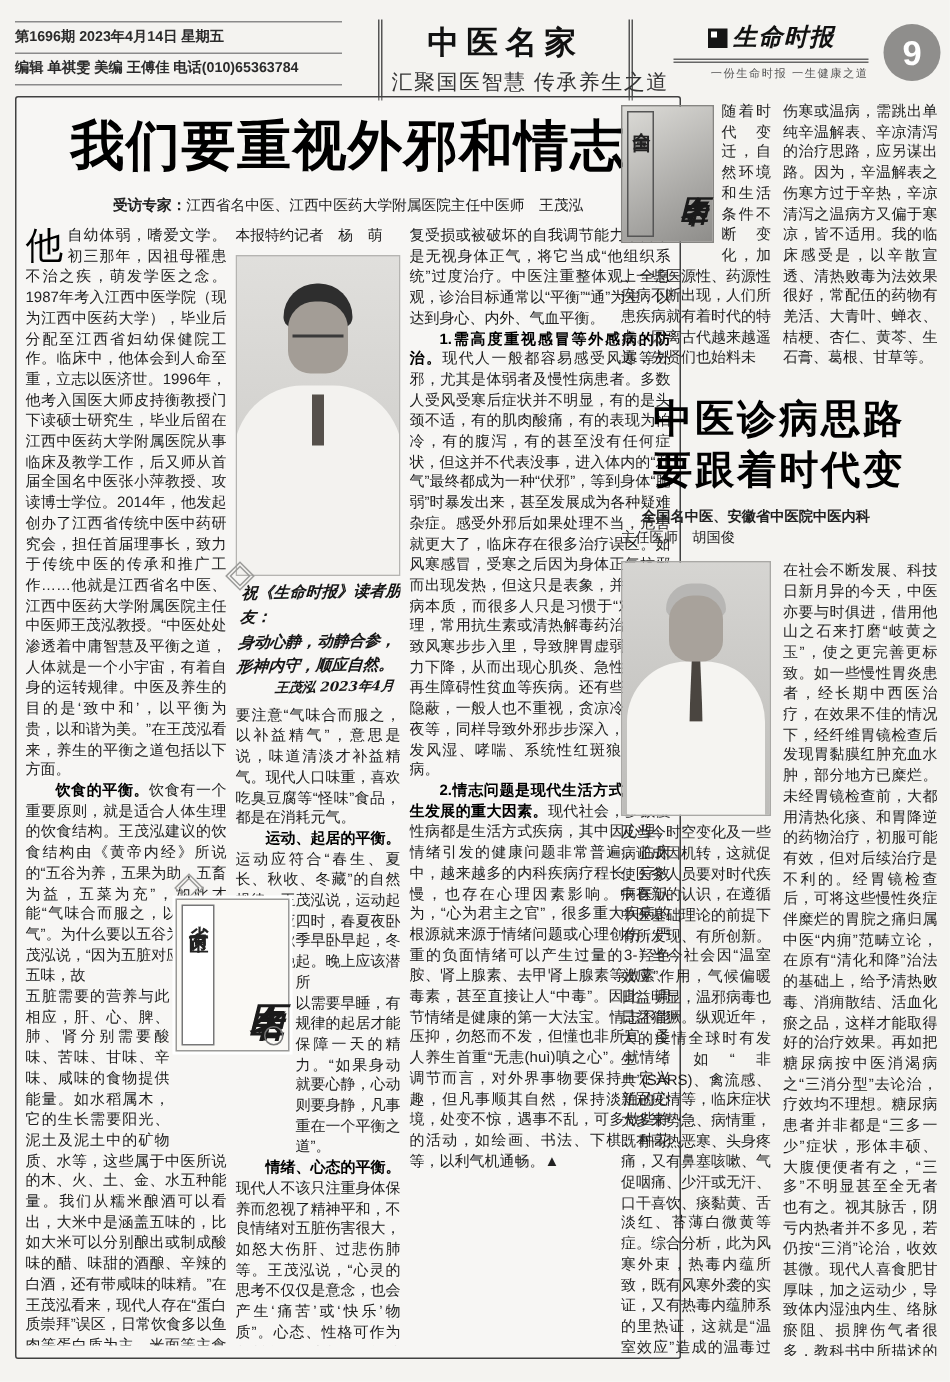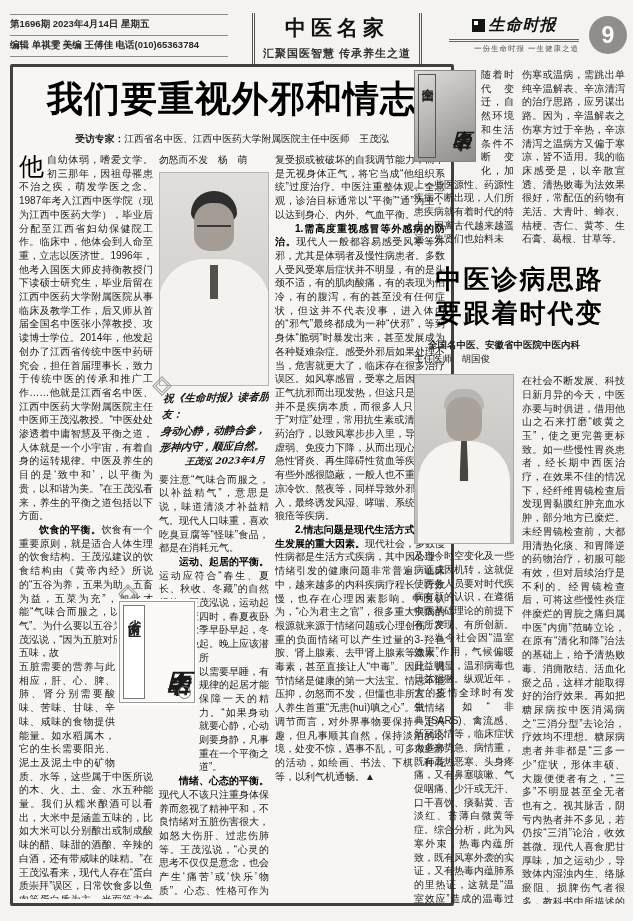--- a/index.html
+++ b/index.html
@@ -9,33 +9,33 @@
     font-family:"Liberation Sans",sans-serif;
   }
   
   .masthead{position:absolute;left:0;top:0;width:633px;height:60px;}
   .mh-left{position:absolute;left:10px;top:14px;width:218px;}
   .mh-left .row{font-size:9.5px;font-weight:bold;color:#2a2a2a;padding:3px 0 4px;border-bottom:1px solid #8a8a8a;white-space:nowrap;}
   .mh-left .row:first-child{border-top:1px solid #8a8a8a;}
   .mh-center{position:absolute;left:252px;top:13px;width:152px;text-align:center;
     border-left:3px double #555;border-right:3px double #555;padding:1px 6px 3px;}
   .section-title{font-size:21px;font-weight:bold;letter-spacing:5px;color:#111;}
-  .section-subtitle{font-size:11px;font-weight:bold;color:#333;margin-top:4px;letter-spacing:1px;white-space:nowrap;}
+  .section-subtitle{font-size:14px;font-weight:normal;color:#333;margin-top:4px;letter-spacing:1px;white-space:nowrap;}
   .mh-right{position:absolute;right:54px;top:15px;width:130px;text-align:right;}
   .brand-row{display:flex;align-items:center;justify-content:center;gap:4px;}
   .brand-mark{width:13px;height:13px;background:#151515;position:relative;flex:none;}
   .brand-mark::after{content:"";position:absolute;left:2px;top:2px;width:4px;height:4px;background:#fff;}
   .brand-name{font-size:16px;font-weight:900;font-style:italic;letter-spacing:1px;color:#111;font-family:"Liberation Serif",serif;}
   .brand-rule{border-top:3px double #666;margin:3px 0 2px;}
   .brand-tagline{font-size:7.5px;color:#555;letter-spacing:1px;white-space:nowrap;}
   .page-circle{position:absolute;right:6px;top:16px;width:38px;height:38px;border-radius:50%;
     background:#8f8e8c;color:#fff;font-size:23px;font-weight:bold;text-align:center;line-height:38px;}
   
   .red-box{position:absolute;left:10px;top:64px;width:444px;height:842px;box-sizing:border-box;
-    border:3px solid #404040;border-radius:2px;padding:6px 6px 8px;background:rgba(255,255,255,0.25);}
+    border:1px solid #404040;border-radius:2px;padding:6px 6px 8px;background:rgba(255,255,255,0.25);}
   .main-headline{text-align:center;font-size:36px;font-weight:900;letter-spacing:1px;color:#000;margin:2px 0 9px;white-space:nowrap;}
   .expert-line{text-align:center;font-size:9.8px;color:#222;margin-bottom:7px;white-space:nowrap;}
   .expert-label{font-weight:bold;}
   .columns{display:flex;gap:6px;height:746px;overflow:hidden;}
   .col{overflow:hidden;text-align:justify;font-size:10px;line-height:13.7px;color:#212121;}
   .col-1{width:134px;flex:none;}
   .col-2{width:110px;flex:none;display:flex;flex-direction:column;}
   .col-3{flex:1;}
   .para{margin:0;text-indent:2em;}
   .para.noindent{text-indent:0;}
@@ -122,21 +122,21 @@
   </div>
 
   <div class="columns">
     <div class="col col-1">
         <p class="para noindent"><span class="dropcap">他</span>自幼体弱，嗜爱文学。初三那年，因祖母罹患不治之疾，萌发学医之念。1987年考入江西中医学院（现为江西中医药大学），毕业后分配至江西省妇幼保健院工作。临床中，他体会到人命至重，立志以医济世。1996年，他考入国医大师皮持衡教授门下读硕士研究生，毕业后留在江西中医药大学附属医院从事临床及教学工作，后又师从首届全国名中医张小萍教授、攻读博士学位。2014年，他发起创办了江西省传统中医中药研究会，担任首届理事长，致力于传统中医的传承和推广工作……他就是江西省名中医、江西中医药大学附属医院主任中医师王茂泓教授。“中医处处渗透着中庸智慧及平衡之道，人体就是一个小宇宙，有着自身的运转规律。中医及养生的目的是‘致中和’，以平衡为贵，以和谐为美。”在王茂泓看来，养生的平衡之道包括以下方面。</p>
         <p class="para"><b class="lead">饮食的平衡。</b>饮食有一个重要原则，就是适合人体生理的饮食结构。王茂泓建议的饮食结构由《黄帝内经》所说的“五谷为养，五果为助，五畜为益，五菜为充”，如此才能“气味合而服之，以补益精气”。为什么要以五谷为养？王茂泓说，“因为五脏对应五行、五味，故</p>
         <p class="para noindent"><span class="spacer-right"></span>五脏需要的营养与此相应，肝、心、脾、肺、肾分别需要酸味、苦味、甘味、辛味、咸味的食物提供能量。如水稻属木，它的生长需要阳光、泥土及泥土中的矿物质、水等，这些属于中医所说的木、火、土、金、水五种能量。我们从糯米酿酒可以看出，大米中是涵盖五味的，比如大米可以分别酿出或制成酸味的醋、味甜的酒酿、辛辣的白酒，还有带咸味的味精。”在王茂泓看来，现代人存在“蛋白质崇拜”误区，日常饮食多以鱼肉等蛋白质为主，米面等主食反而很少。殊不知，以动物蛋白为主食，容易损害心脑血管。相反，大米、小麦等谷物是植物种子，蕴涵天地精华，其对人体的作用不是碳水化合物这么简单，从它们发芽时能顶起石块的力量就可知一二，所以米面不仅不可缺少，而且要成为主食。此外，还</p>
       </div>
 
     <div class="col col-2">
-      <div class="reporter-line">勿怒而不发　杨　萌</div>
+      <div class="reporter-line">本报特约记者　杨　萌</div>
       <div class="photo1">
         <div class="p1-coat"></div>
         <div class="p1-tie"></div>
         <div class="p1-hair"></div>
         <div class="p1-face"></div>
         <div class="p1-glasses"></div>
       </div>
       <div class="inscription">
         <div>祝《生命时报》读者朋友：</div>
         <div>身动心静，动静合参，</div>

